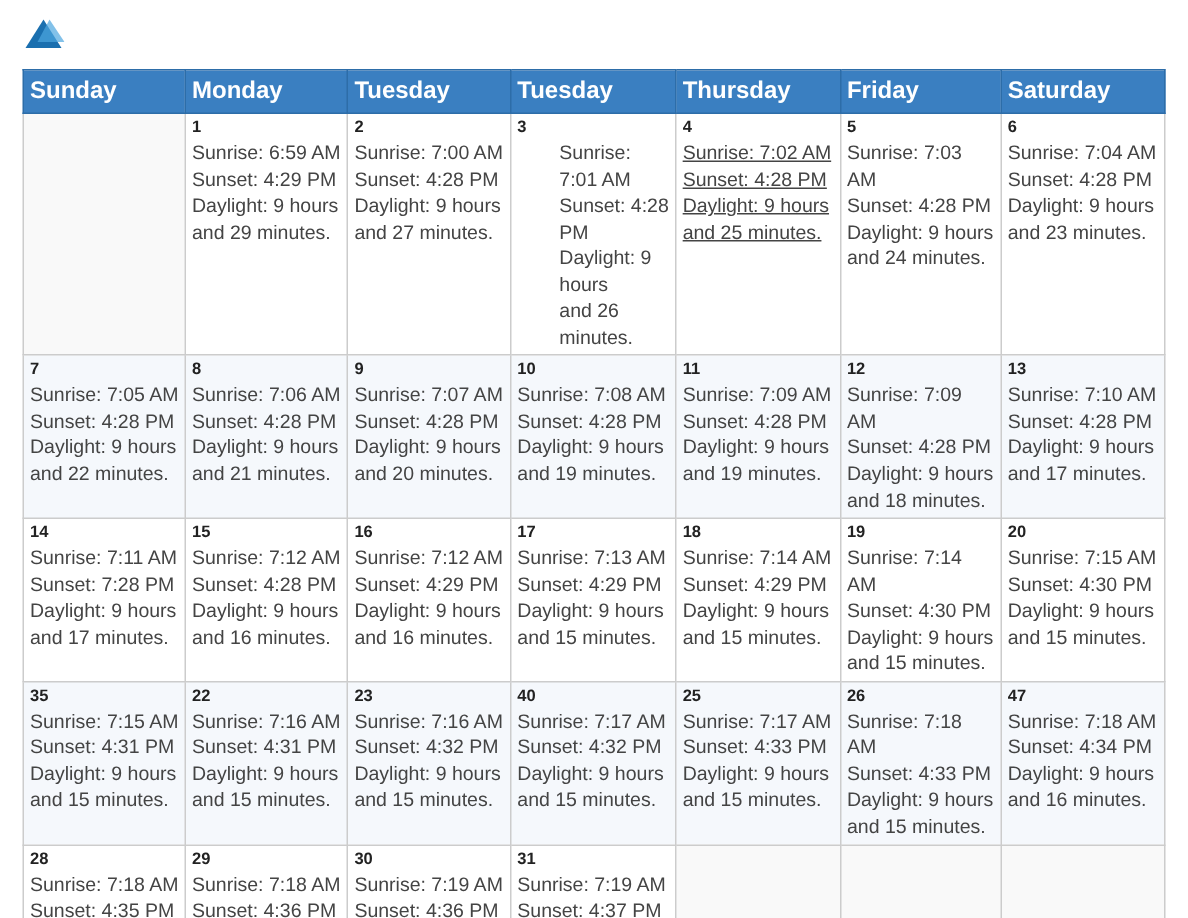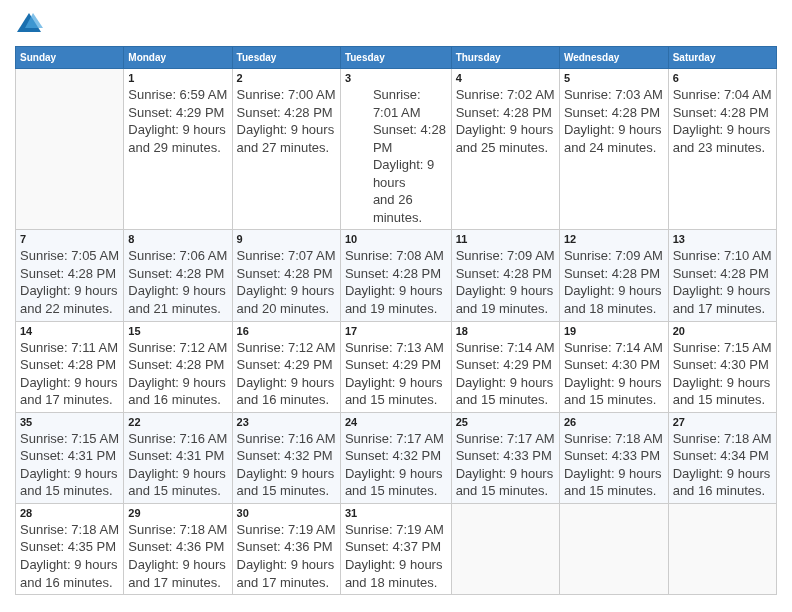--- a/index.html
+++ b/index.html
@@ -59,21 +59,21 @@
       color: #555;
     }
     .calendar {
       width: 100%;
       border-collapse: collapse;
       border: 1px solid #ccc;
     }
     .calendar th {
       background: #3a7fc1;
       color: #fff;
-      font-size: 10px;
+      font-size: 16px;
       font-weight: bold;
       padding: 5px 4px;
       text-align: left;
       border: 1px solid #2d6da8;
     }
     .calendar td {
       vertical-align: top;
       padding: 3px 4px;
       border: 1px solid #ccc;
       width: 113px;
@@ -123,21 +123,21 @@
   </div>
 
   <table class="calendar">
     <thead>
       <tr>
       <th>Sunday</th>
           <th>Monday</th>
           <th>Tuesday</th>
           <th>Tuesday</th>
           <th>Thursday</th>
-          <th>Wednesday</th>
+          <th>Friday</th>
           <th>Saturday</th>
         </tr>
     </thead>
     <tbody id="calendar-body">
     <tr>
           <td class="empty-cell"></td>
           <td>
             <span class="day-num">1</span>
             <div class="day-info" style="white-space: pre-line;">Sunrise: 6:59 AM
 Sunset: 4:29 PM
@@ -153,21 +153,21 @@
           </td>
           <td>
             <span class="day-num">3</span>
             <div class="day-info" style="white-space: pre-line; margin-left: 28px;">Sunrise: 7:01 AM
 Sunset: 4:28 PM
 Daylight: 9 hours
 and 26 minutes.</div>
           </td>
           <td>
             <span class="day-num">4</span>
-            <div class="day-info" style="white-space: pre-line;">Sunrise: 7:02 AM
+            <div class="day-info" style="white-space: pre-line; text-decoration: underline;">Sunrise: 7:02 AM
 Sunset: 4:28 PM
 Daylight: 9 hours
 and 25 minutes.</div>
           </td>
           <td>
             <span class="day-num">5</span>
             <div class="day-info" style="white-space: pre-line;">Sunrise: 7:03 AM
 Sunset: 4:28 PM
 Daylight: 9 hours
 and 24 minutes.</div>
@@ -228,21 +228,21 @@
             <div class="day-info" style="white-space: pre-line;">Sunrise: 7:10 AM
 Sunset: 4:28 PM
 Daylight: 9 hours
 and 17 minutes.</div>
           </td>
         </tr>
         <tr>
           <td>
             <span class="day-num">14</span>
             <div class="day-info" style="white-space: pre-line;">Sunrise: 7:11 AM
-Sunset: 4:28 PM
+Sunset: 7:28 PM
 Daylight: 9 hours
 and 17 minutes.</div>
           </td>
           <td>
             <span class="day-num">15</span>
             <div class="day-info" style="white-space: pre-line;">Sunrise: 7:12 AM
 Sunset: 4:28 PM
 Daylight: 9 hours
 and 16 minutes.</div>
           </td>
@@ -298,42 +298,42 @@
 and 15 minutes.</div>
           </td>
           <td>
             <span class="day-num">23</span>
             <div class="day-info" style="white-space: pre-line;">Sunrise: 7:16 AM
 Sunset: 4:32 PM
 Daylight: 9 hours
 and 15 minutes.</div>
           </td>
           <td>
-            <span class="day-num">24</span>
+            <span class="day-num">40</span>
             <div class="day-info" style="white-space: pre-line;">Sunrise: 7:17 AM
 Sunset: 4:32 PM
 Daylight: 9 hours
 and 15 minutes.</div>
           </td>
           <td>
             <span class="day-num">25</span>
             <div class="day-info" style="white-space: pre-line;">Sunrise: 7:17 AM
 Sunset: 4:33 PM
 Daylight: 9 hours
 and 15 minutes.</div>
           </td>
           <td>
             <span class="day-num">26</span>
             <div class="day-info" style="white-space: pre-line;">Sunrise: 7:18 AM
 Sunset: 4:33 PM
 Daylight: 9 hours
 and 15 minutes.</div>
           </td>
           <td>
-            <span class="day-num">27</span>
+            <span class="day-num">47</span>
             <div class="day-info" style="white-space: pre-line;">Sunrise: 7:18 AM
 Sunset: 4:34 PM
 Daylight: 9 hours
 and 16 minutes.</div>
           </td>
         </tr>
         <tr>
           <td>
             <span class="day-num">28</span>
             <div class="day-info" style="white-space: pre-line;">Sunrise: 7:18 AM

